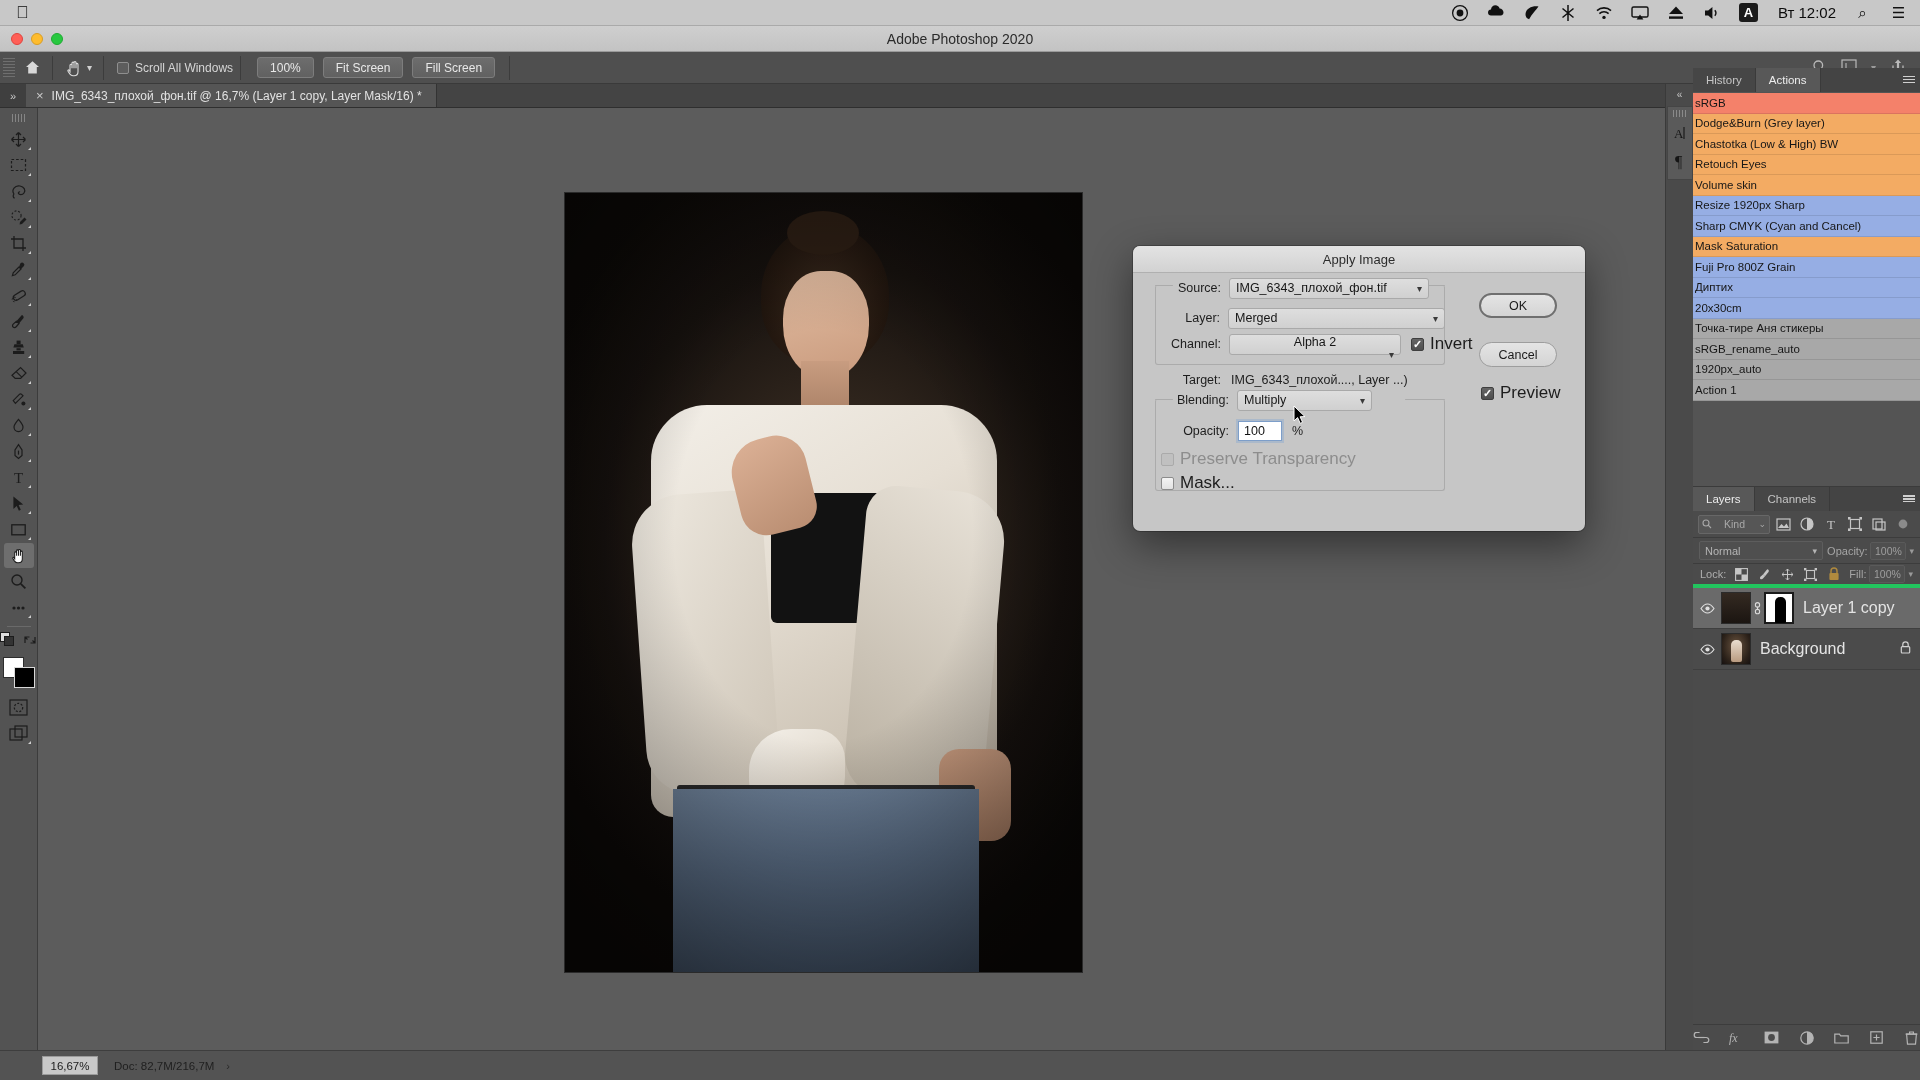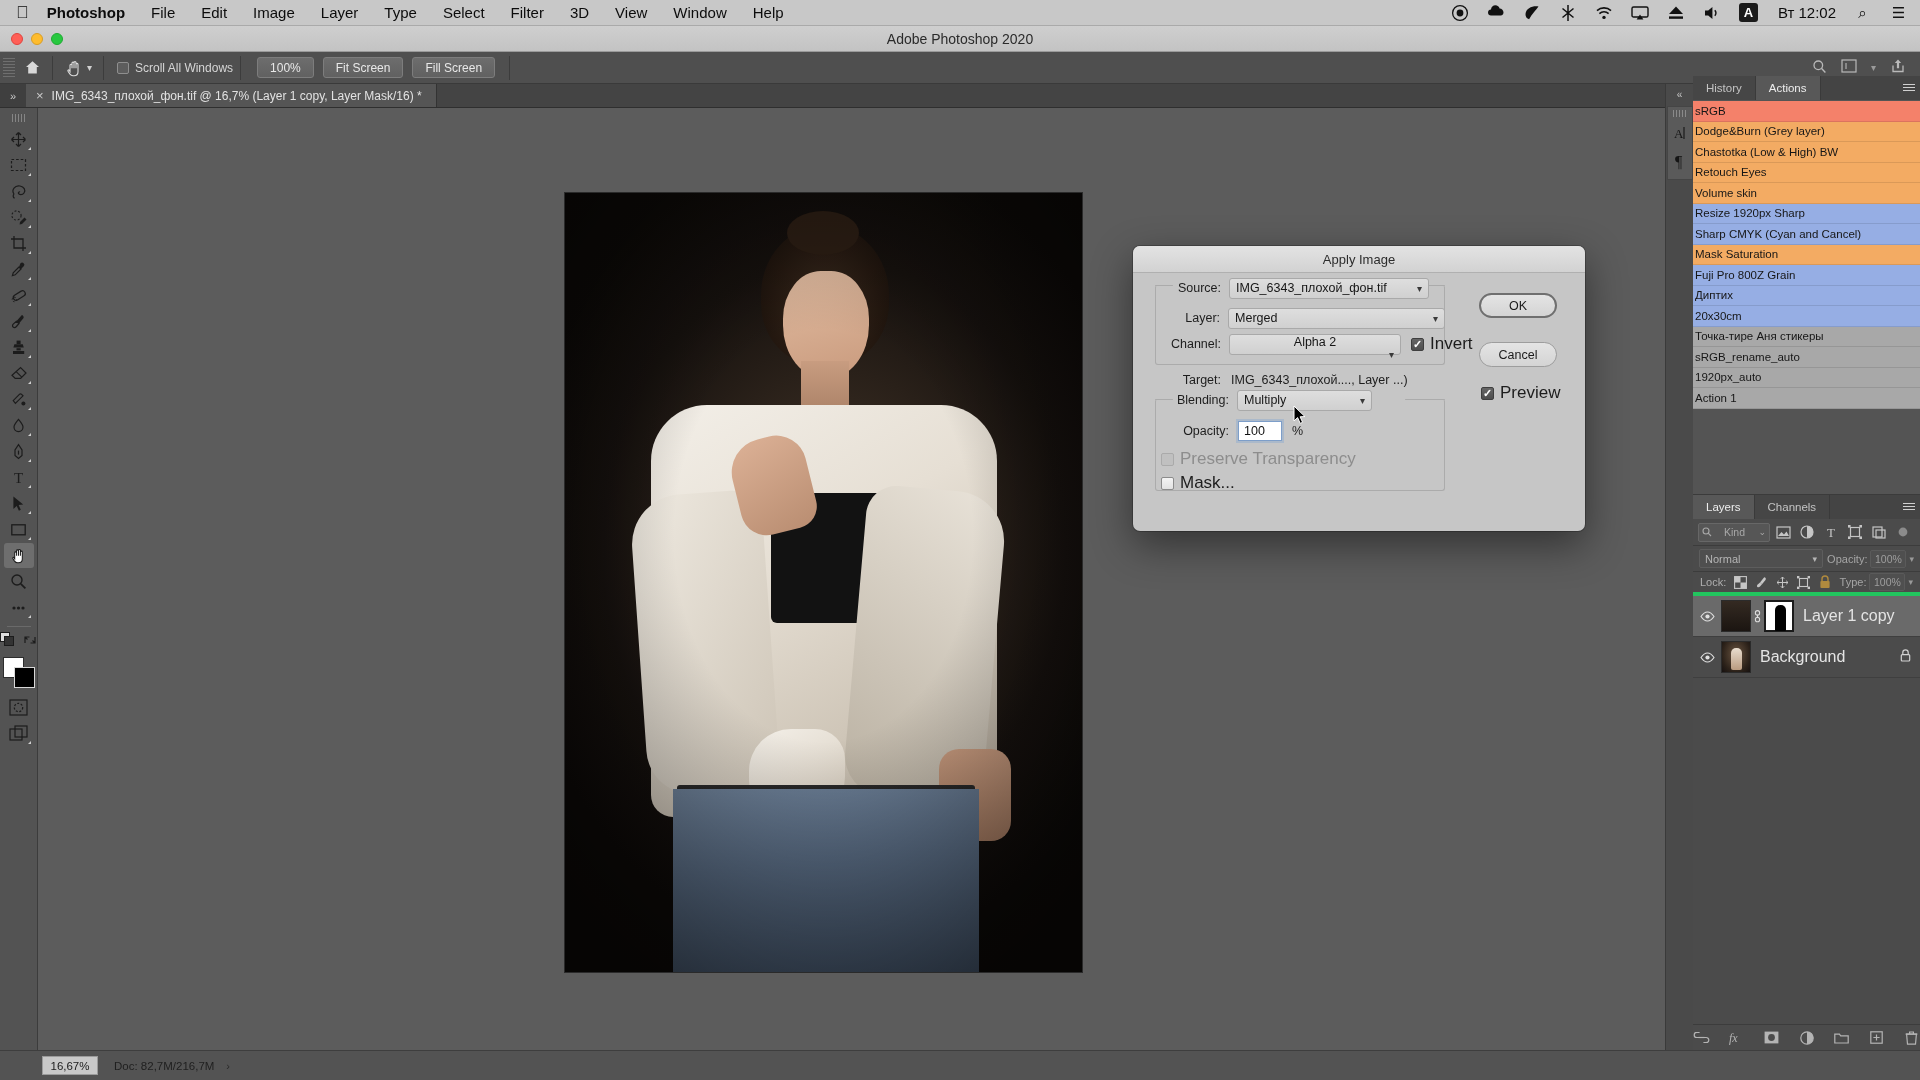--- a/index.html
+++ b/index.html
@@ -194,21 +194,21 @@
     background: #4a4a4a; border-left: 1px solid #3a3a3a;
     display: flex; flex-direction: column; align-items: center;
   }
   .cs-arrow { color: #c6c6c6; font-size: 10px; padding: 5px 0 6px 0; }
   .cs-box { width: 26px; background: #5a5a5a; border: 1px solid #454545; padding-bottom: 4px; }
   .cs-grip { height: 7px; margin: 3px auto 2px auto; width: 14px;
     background-image: repeating-linear-gradient(90deg,#8a8a8a 0 1px, transparent 1px 3px); }
   .cs-ico { height: 28px; display:flex; align-items:center; justify-content:center;
             color:#1a1a1a; font-size: 17px; }
 
-  .dock { position: absolute; right: 0; top: 76px; width: 227px; bottom: 30px;
+  .dock { position: absolute; right: 0; top: 68px; width: 227px; bottom: 30px;
           background: #4b4b4b; display: flex; flex-direction: column; }
 
   .panel-tabs { display: flex; align-items: stretch; height: 24px; background: #444; }
   .ptab { padding: 0 13px; display: flex; align-items: center; font-size: 11.5px;
           color: #c4c4c4; background: #464646; border-right: 1px solid #3a3a3a; }
   .ptab.active { background: #585858; color: #ededed; }
   .ptab-menu { margin-left: auto; width: 22px; display: flex; align-items: center; justify-content: center; }
   .hamb { width: 12px; height: 9px;
     background-image: repeating-linear-gradient(#d0d0d0 0 1.5px, transparent 1.5px 3px); }
 
@@ -326,34 +326,20 @@
   .dlg-btn.default { border: 2px solid #6f6f6f; }
   .cursor-arrow { position: absolute; left: 1293px; top: 405px; z-index: 50; }
 </style>
 </head>
 <body>
 
 <div id="app">
 
   <div class="macbar">
     <div class="mac-apple"></div>
-    <div id="mac-items" style="display:flex;align-items:center;">
-        <div class="mac-item bold">Photoshop</div>
-        <div class="mac-item">File</div>
-        <div class="mac-item">Edit</div>
-        <div class="mac-item">Image</div>
-        <div class="mac-item">Layer</div>
-        <div class="mac-item">Type</div>
-        <div class="mac-item">Select</div>
-        <div class="mac-item">Filter</div>
-        <div class="mac-item">3D</div>
-        <div class="mac-item">View</div>
-        <div class="mac-item">Window</div>
-        <div class="mac-item">Help</div>
-      </div>
     <div class="mac-right">
       <div id="mac-status-icons" style="display:flex;align-items:center;">
           <div class="mac-ico">
             <svg width="18" height="18" viewBox="0 0 18 18">
               <circle cx="9" cy="9" r="7.4" fill="none" stroke="#111" stroke-width="1.3"></circle>
               <circle cx="9" cy="9" r="3.4" fill="#111"></circle>
             </svg>
           </div>
           <div class="mac-ico">
             <svg width="18" height="18" viewBox="0 0 18 18">
@@ -801,21 +787,21 @@
               <rect x="10.6" y="10.6" width="2.4" height="2.4" fill="#c6c6c6"></rect>
             </svg>
         </span>
         <span class="lock-ico">
           <svg width="12" height="14" viewBox="0 0 12 14">
               <path d="M3 6V4a3 3 0 0 1 6 0v2" fill="none" stroke="#b08a3e" stroke-width="1.4"></path>
               <rect x="1.4" y="6" width="9.2" height="7" rx="1" fill="#b08a3e"></rect>
             </svg>
         </span>
         <span class="fill-wrap">
-          <span>Type:</span>
+          <span>Fill:</span>
           <span class="opval">100%</span>
           <span style="font-size:9px;color:#9a9a9a;">▾</span>
         </span>
       </div>
 
       <div class="layer-rows">
         <div class="layer-row selected">
           <span class="eye">
             <svg width="15" height="11" viewBox="0 0 15 11">
                 <path d="M7.5 1C11 1 14 5.5 14 5.5S11 10 7.5 10 1 5.5 1 5.5 4 1 7.5 1z" fill="none" stroke="#e0e0e0" stroke-width="1.1"></path>

